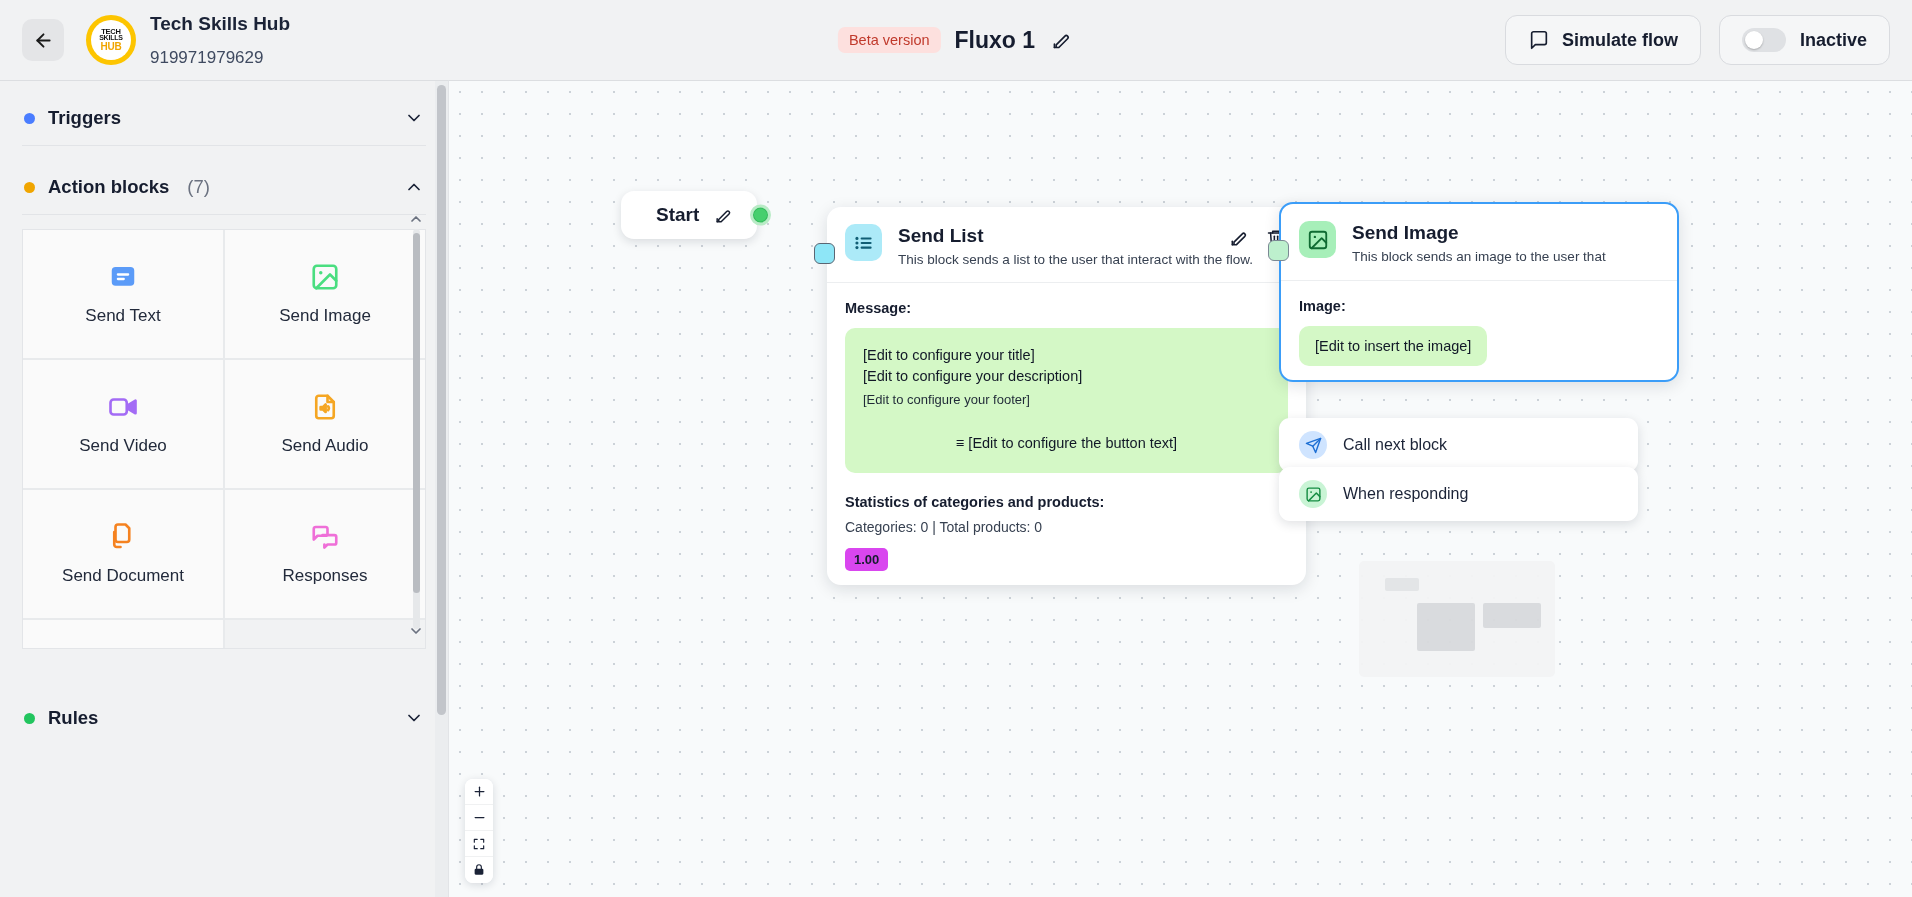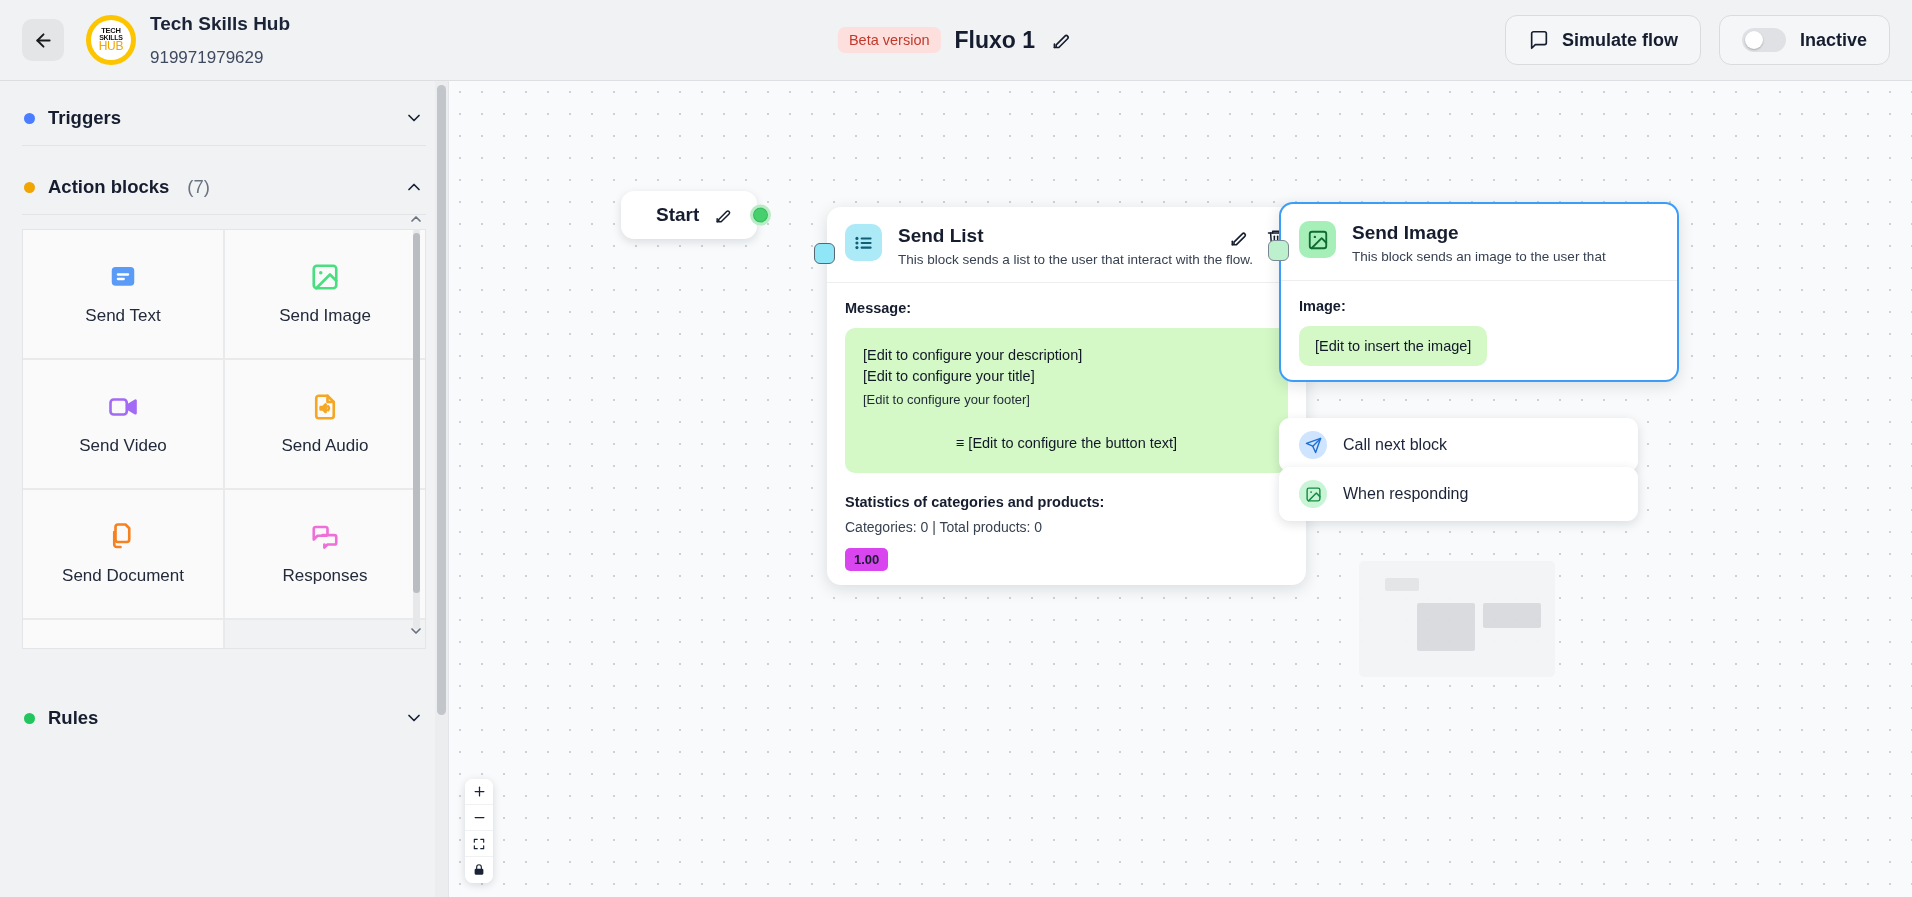--- a/index.html
+++ b/index.html
@@ -38,21 +38,21 @@
     overflow: hidden;
   }
   .logo-inner {
     width: 40px; height: 40px; border-radius: 50%;
     background: #ffffff;
     display: flex; flex-direction: column; align-items: center; justify-content: center;
     line-height: 0.95;
   }
   .logo-t1 { font-size: 7.5px; font-weight: bold; color: #141414; letter-spacing: -0.2px; }
   .logo-t2 { font-size: 7px; font-weight: bold; color: #141414; letter-spacing: -0.2px; }
-  .logo-t3 { font-size: 12px; font-weight: normal; color: #f0a500; letter-spacing: -0.2px; }
+  .logo-t3 { font-size: 10px; font-weight: bold; color: #f0a500; letter-spacing: -0.2px; }
   .brand-text { display: flex; flex-direction: column; line-height: 1.24; gap: 12px; }
   .brand-name { font-size: 19px; font-weight: bold; color: #1b2337; }
   .brand-phone { font-size: 17px; color: #3f4a60; font-weight: normal; }
 
   .header-center {
     position: absolute; left: 50%; transform: translateX(-50%);
     display: flex; align-items: center; gap: 14px;
   }
   .beta-badge {
     background: #fde0de; color: #c0392b;
@@ -520,22 +520,22 @@
                 <line x1="10" y1="10" x2="10" y2="17"></line>
                   <line x1="14" y1="10" x2="14" y2="17"></line>
               </svg>
             </button>
           </div>
         </div>
 
         <div class="node-body">
           <div class="field-label">Message:</div>
           <div class="bubble">
+            <div class="bubble-line">[Edit to configure your title]</div>
             <div class="bubble-line">[Edit to configure your description]</div>
-            <div class="bubble-line">[Edit to configure your title]</div>
             <div class="bubble-line sm">[Edit to configure your footer]</div>
             <div class="bubble-btn">≡ [Edit to configure the button text]</div>
           </div>
           <div class="stats-title">Statistics of categories and products:</div>
           <div class="stats-line">Categories: 0 | Total products: 0</div>
           <div class="version-chip">1.00</div>
         </div>
       </div>
 
       <div class="node sendimg-node">

